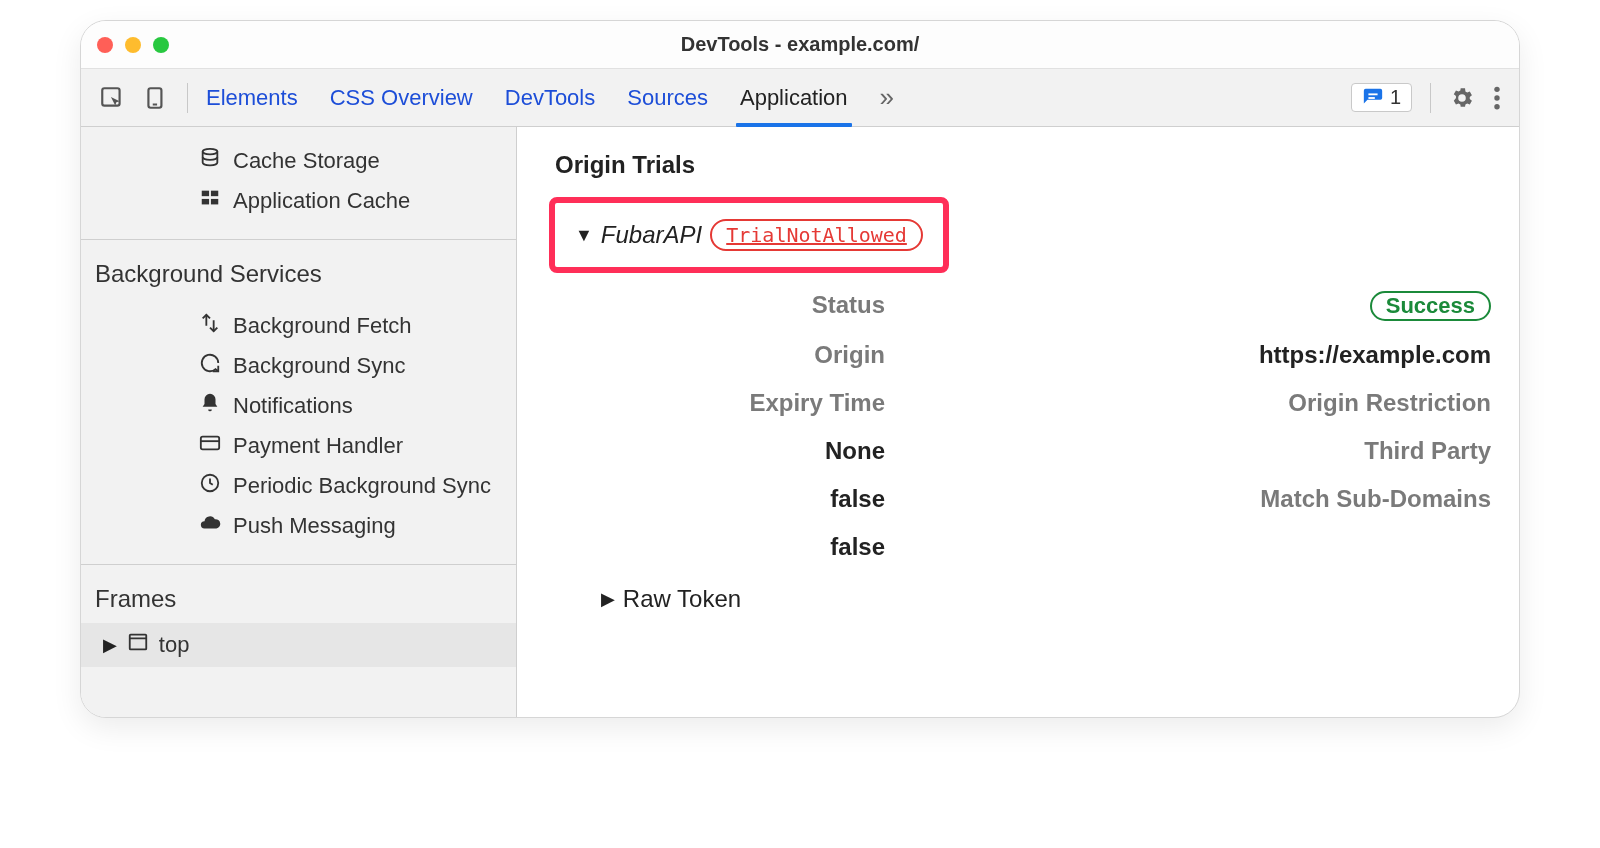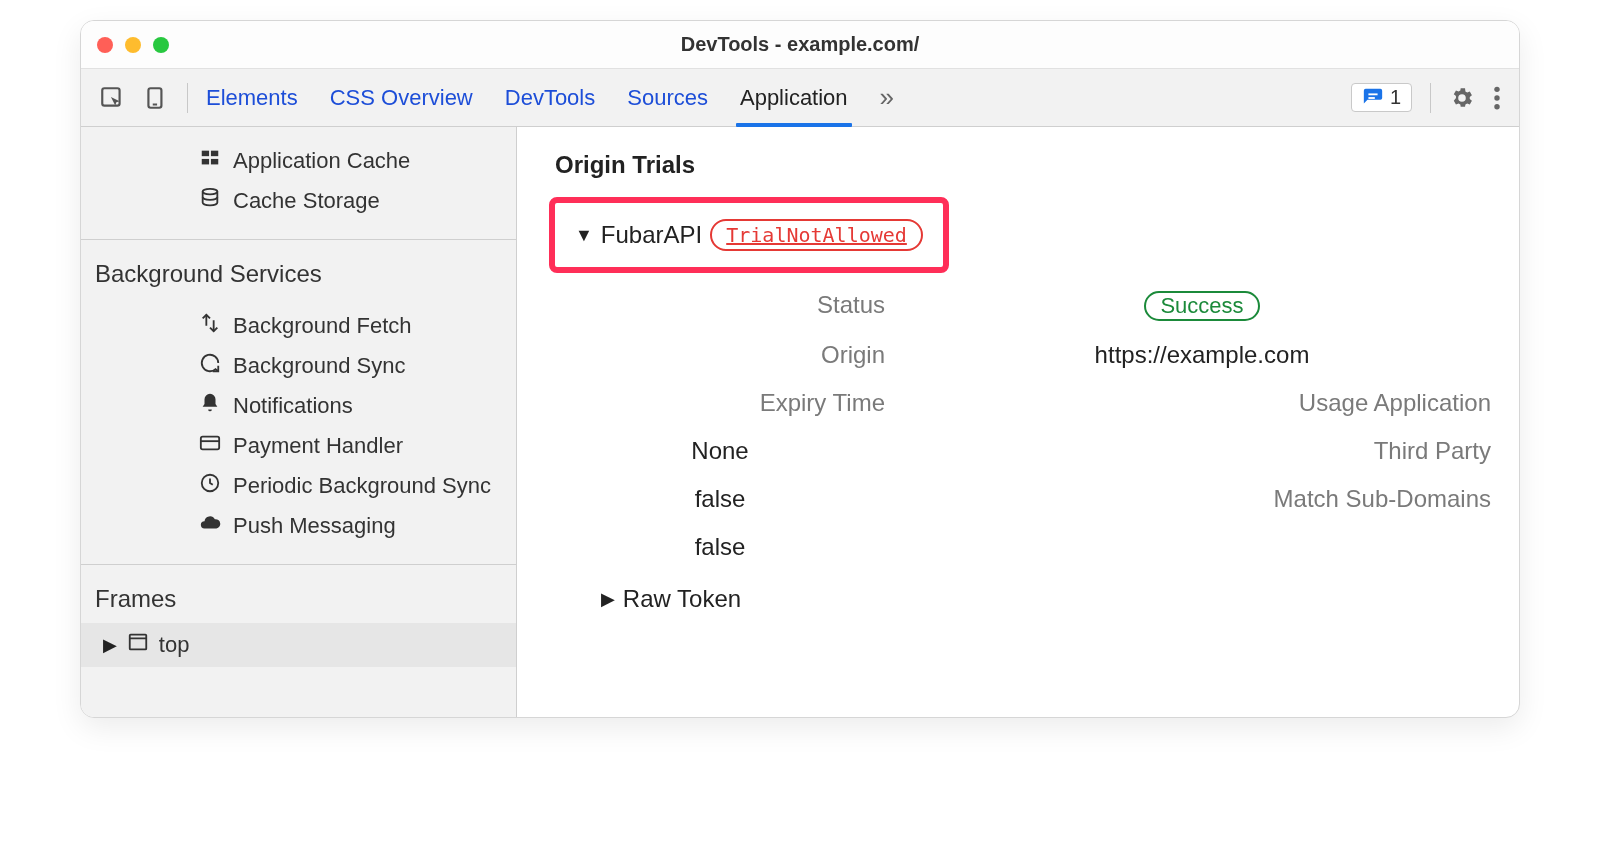--- a/index.html
+++ b/index.html
@@ -9,21 +9,21 @@
     width: 1600px;
     height: 848px;
     display: flex;
     align-items: flex-start;
     justify-content: center;
   }
   .window {
     width: 1440px;
     margin-top: 20px;
     border: 1px solid #d6d6d6;
-    border-radius: 14px;
+    border-radius: 26px;
     overflow: hidden;
     box-shadow: 0 10px 30px rgba(0,0,0,0.08);
     background: #fff;
   }
   .titlebar {
     height: 48px;
     background: #fdfdfd;
     border-bottom: 1px solid #e1e1e1;
     display: flex;
     align-items: center;
@@ -87,32 +87,32 @@
     font-size: 22px;
   }
   .divider { height: 1px; background: #cfcfcf; margin: 6px 0; }
   .main { flex: 1; padding: 20px 28px 20px 28px; font-size: 24px; color: #222; overflow: auto; }
   .section-title { font-weight: 700; margin: 4px 0 18px 10px; }
   .highlight {
     border: 6px solid #ff2e58; border-radius: 8px;
     padding: 16px 20px; display: inline-flex; align-items: center; gap: 8px;
     margin: 0 0 18px 4px;
   }
-  .api-name { font-size: 24px; color: #222; }
+  .api-name { font-size: 24px; color: #222; font-style: italic; }
   .pill {
     display: inline-flex; align-items: center;
     border-radius: 999px; padding: 2px 14px;
     font-family: ui-monospace, SFMono-Regular, Menlo, Consolas, monospace;
     font-size: 20px; border: 2px solid;
   }
   .pill.red { color: #e53935; border-color: #e53935; background: #fff; text-decoration: underline; }
   .pill.green { color: #1b8a3a; border-color: #1b8a3a; background: #fff; font-family: inherit; font-size: 22px; padding: 0 14px; }
-  .kv { display: grid; grid-template-columns: 330px 1fr; row-gap: 20px; column-gap: 28px; margin-left: 10px; }
+  .kv { display: grid; grid-template-columns: 330px 1fr; row-gap: 20px; column-gap: 28px; margin-left: 10px; font-weight: bold; }
   .kv .k { text-align: right; color: #7a7a7a; font-size: 24px; }
-  .kv .v { text-align: center; color: #222; font-size: 24px; }
+  .kv .v { text-align: right; color: #222; font-size: 24px; }
   .rawtoken { display: flex; align-items: center; gap: 8px; margin: 24px 0 0 56px; font-size: 24px; cursor: pointer; }
   .tri { font-size: 18px; color: #222; }
   .muted-icon { color: #666; }
 </style>
 </head>
 <body>
 
 <div class="window">
 
   <div class="titlebar">
@@ -172,39 +172,39 @@
         </svg>
     </span>
   </div>
 
   <div class="body">
 
     <div class="sidebar">
       <div class="sb-group" style="padding-top:14px;">
         <div class="sb-item indent1">
           <span>
+            <svg width="22" height="22" viewBox="0 0 24 24" fill="none" stroke="#333" stroke-width="2">
+                <ellipse cx="12" cy="5" rx="8" ry="3"></ellipse>
+                <path d="M4 5v6c0 1.7 3.6 3 8 3s8-1.3 8-3V5"></path>
+                <path d="M4 11v6c0 1.7 3.6 3 8 3s8-1.3 8-3v-6"></path>
+              </svg>
+          </span>
+          <span>Cache Storage</span>
+        </div>
+        <div class="sb-item indent1">
+          <span>
             <svg width="22" height="22" viewBox="0 0 24 24" fill="#333">
                 <rect x="3" y="4" width="8" height="6"></rect>
                 <rect x="13" y="4" width="8" height="6"></rect>
                 <rect x="3" y="13" width="8" height="6"></rect>
                 <rect x="13" y="13" width="8" height="6"></rect>
               </svg>
           </span>
           <span>Application Cache</span>
         </div>
-        <div class="sb-item indent1">
-          <span>
-            <svg width="22" height="22" viewBox="0 0 24 24" fill="none" stroke="#333" stroke-width="2">
-                <ellipse cx="12" cy="5" rx="8" ry="3"></ellipse>
-                <path d="M4 5v6c0 1.7 3.6 3 8 3s8-1.3 8-3V5"></path>
-                <path d="M4 11v6c0 1.7 3.6 3 8 3s8-1.3 8-3v-6"></path>
-              </svg>
-          </span>
-          <span>Cache Storage</span>
-        </div>
       </div>
 
       <div class="divider"></div>
 
       <div class="sb-title">Background Services</div>
       <div class="sb-group">
         <div class="sb-item indent1">
           <span><svg width="22" height="22" viewBox="0 0 24 24" fill="none" stroke="#333" stroke-width="2">
                 <path d="M8 3v12"></path>
                 <path d="M4 7l4-4 4 4"></path>
@@ -274,21 +274,21 @@
         <div class="k">Status</div>
         <div class="v">
           <span class="pill green">Success</span>
         </div>
 
         <div class="k">Origin</div>
         <div class="v">https://example.com</div>
 
         <div class="k">Expiry Time</div>
 
-        <div class="k">Usage Application</div>
+        <div class="k">Origin Restriction</div>
         <div class="v">None</div>
 
         <div class="k">Third Party</div>
         <div class="v">false</div>
 
         <div class="k">Match Sub-Domains</div>
         <div class="v">false</div>
       </div>
 
       <div class="rawtoken">

